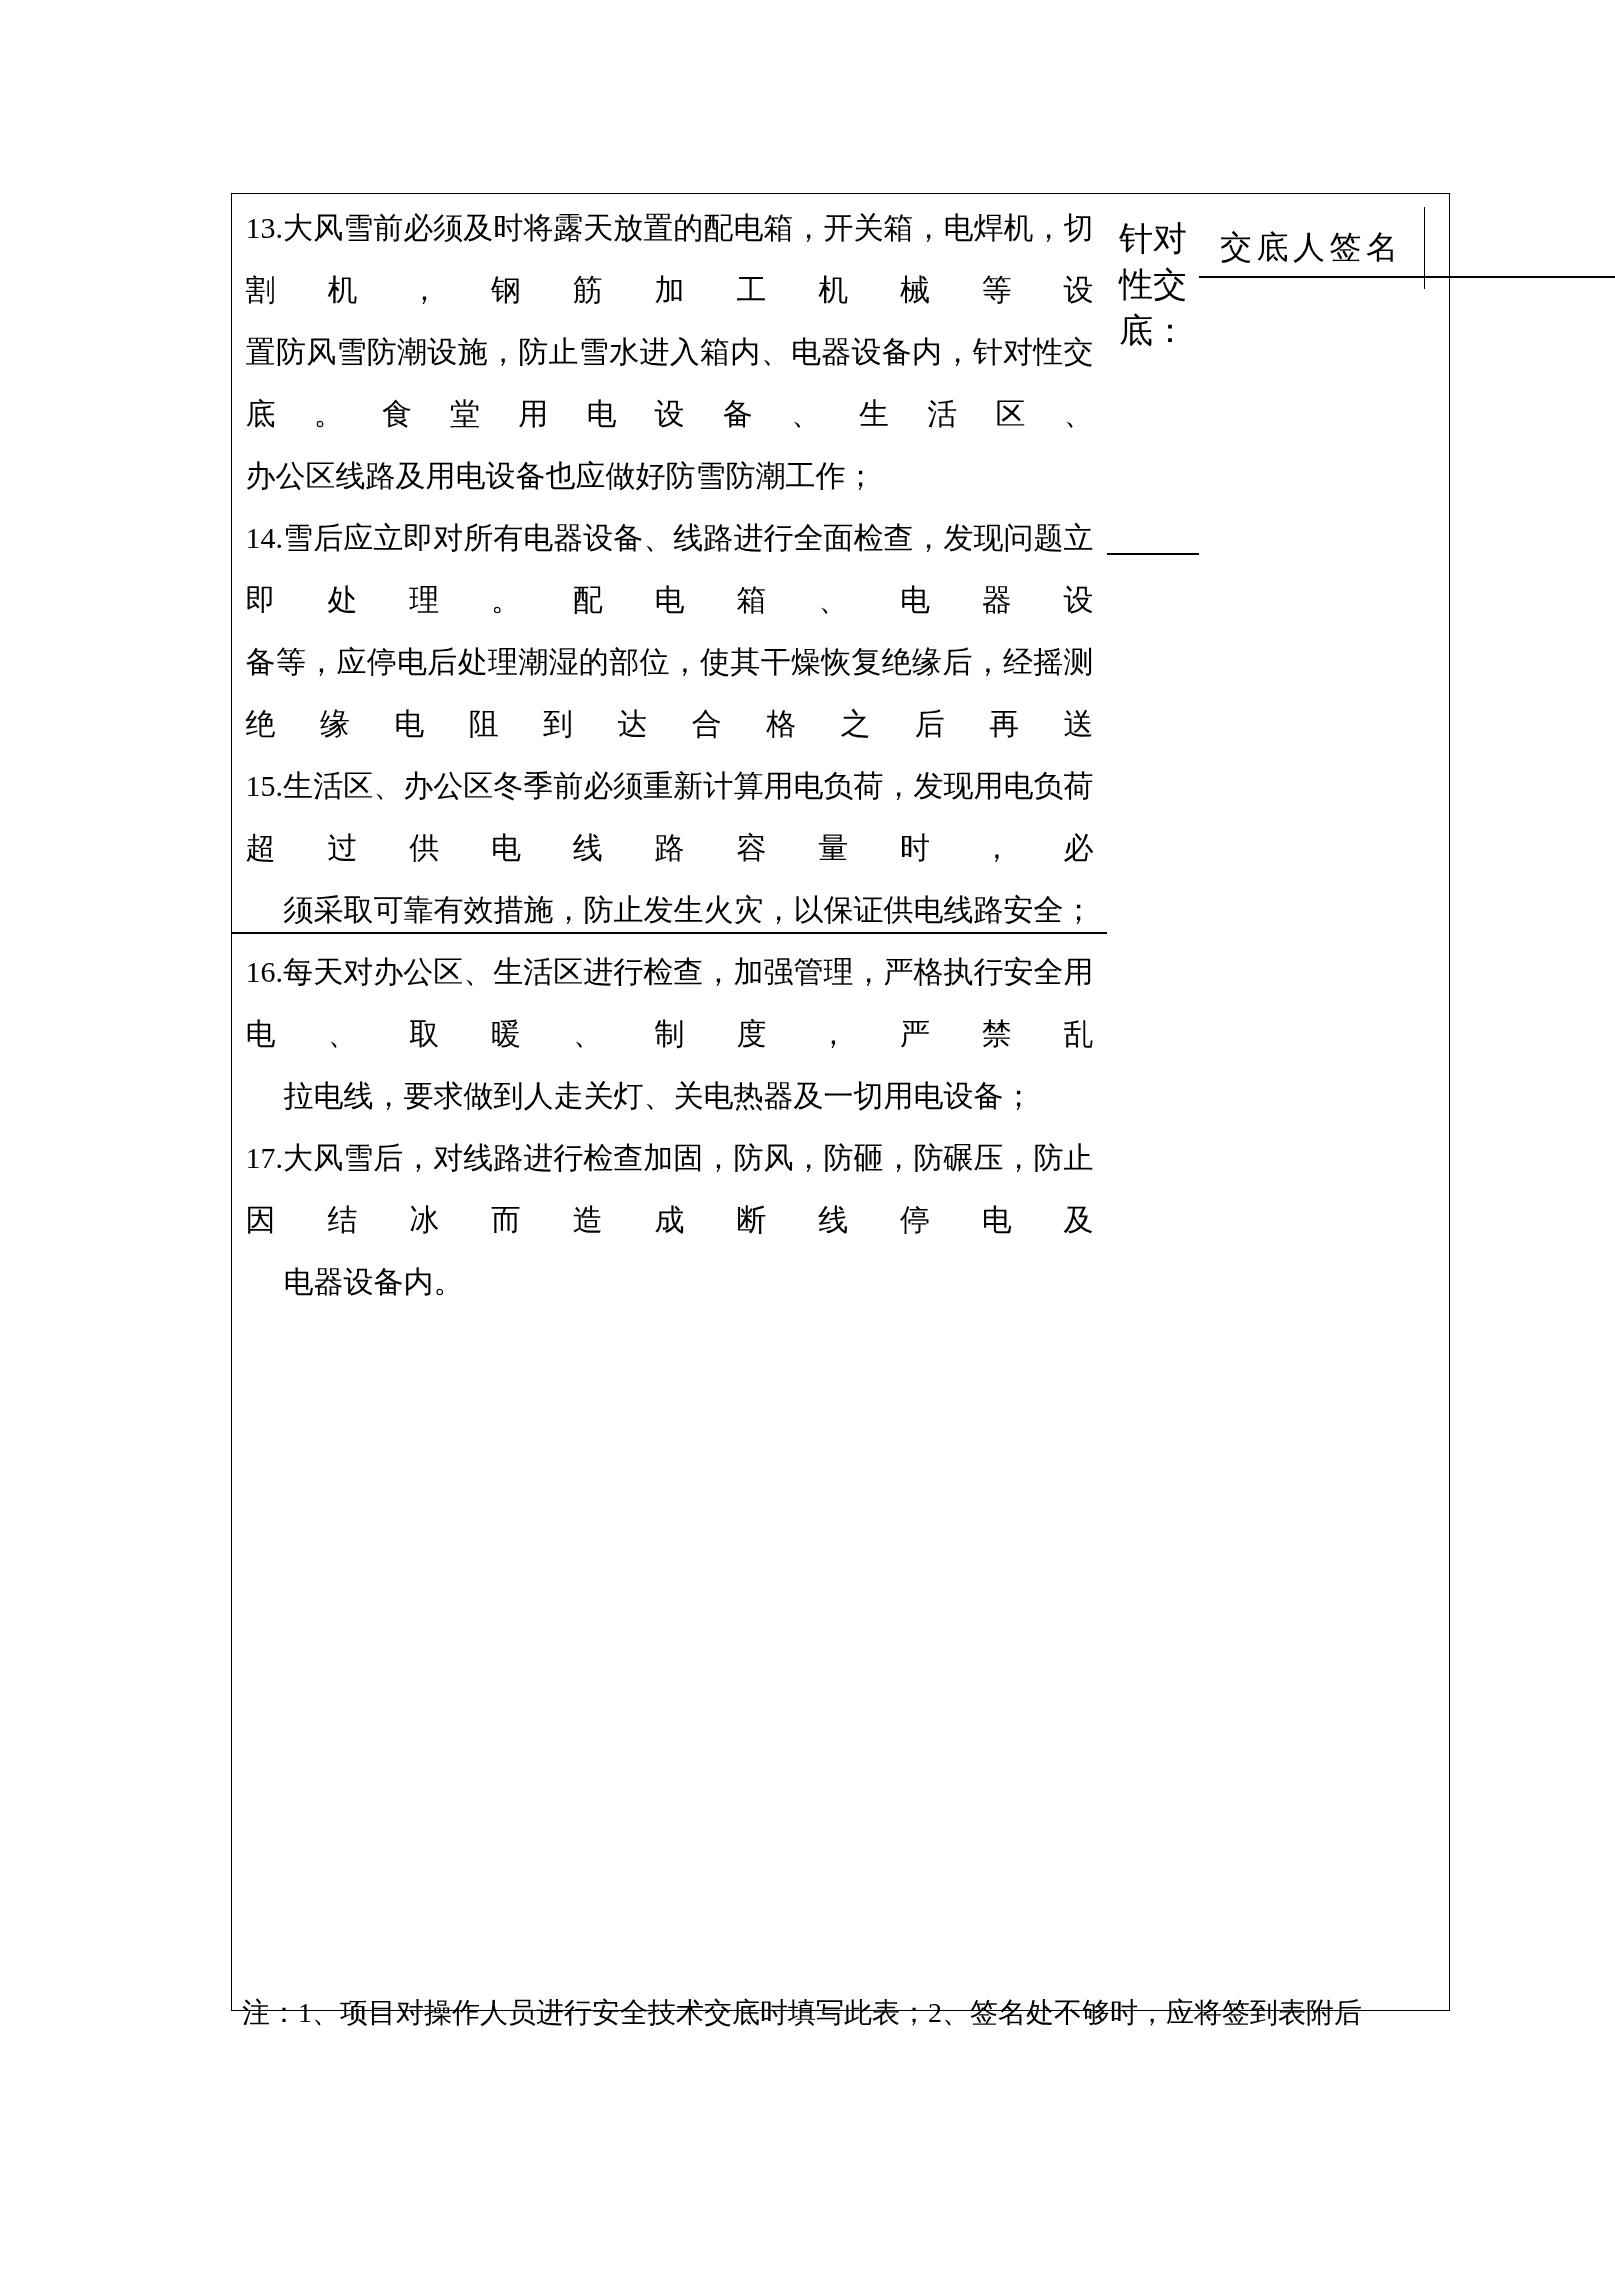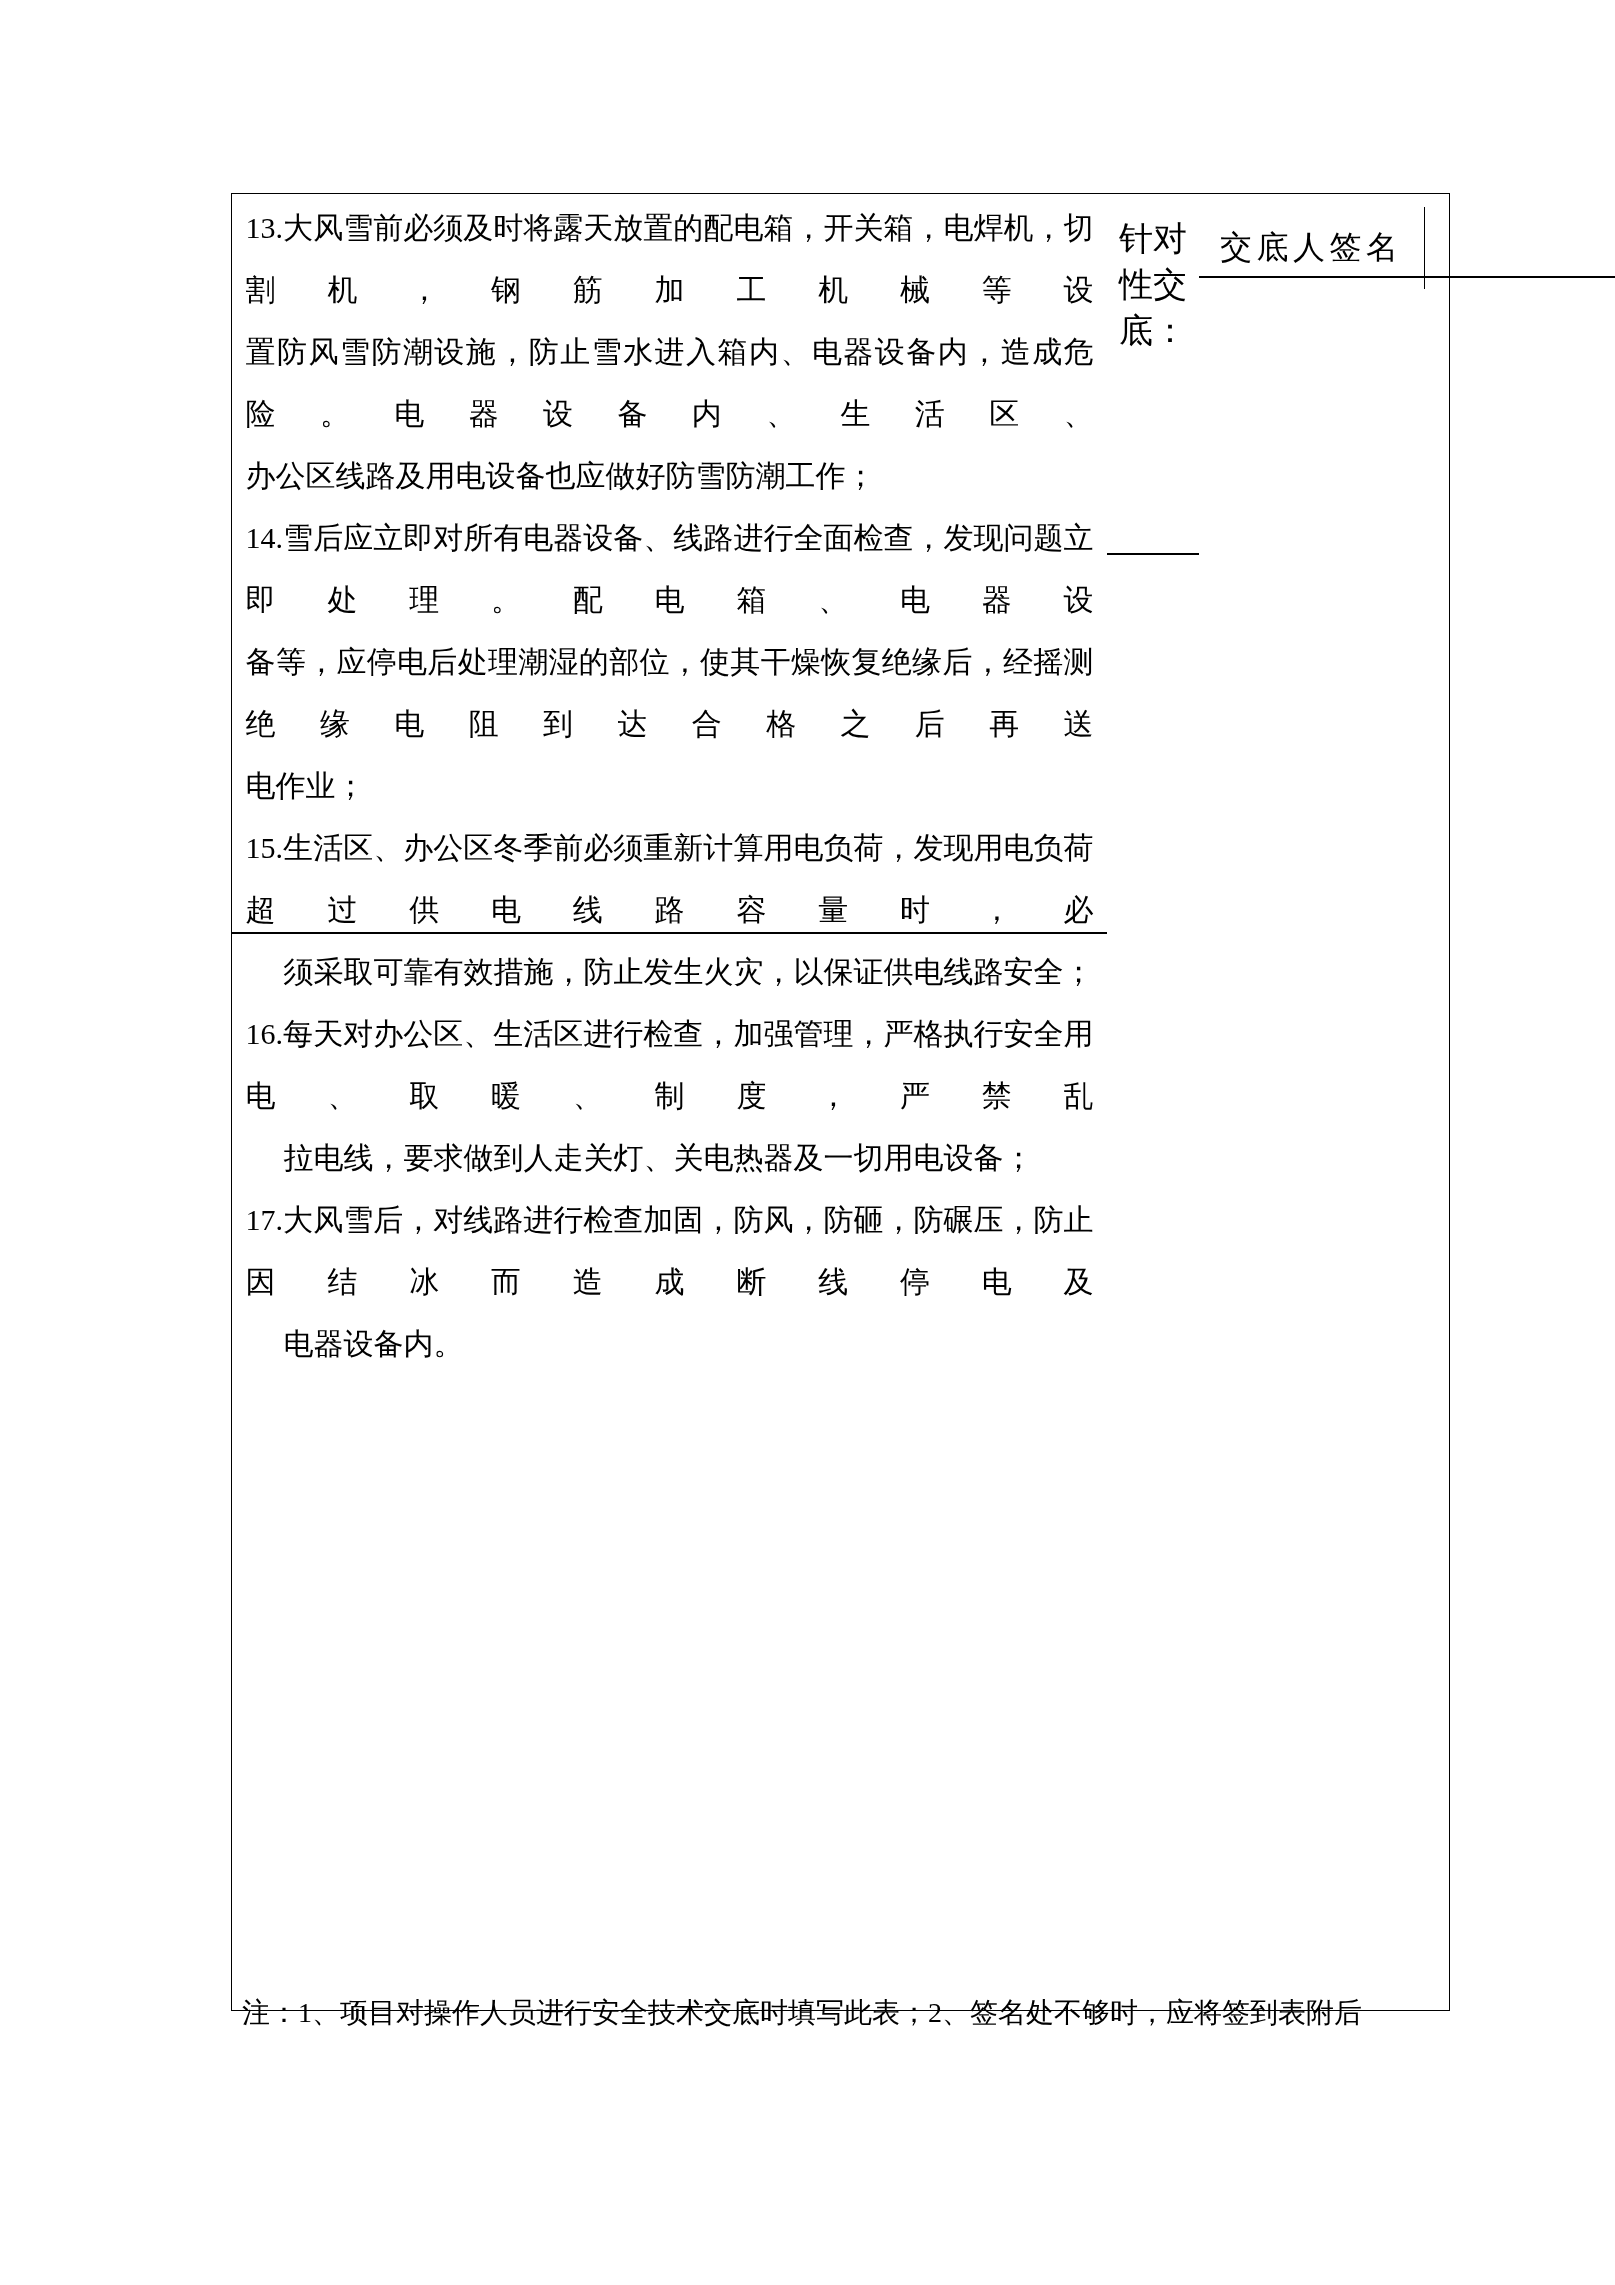--- a/index.html
+++ b/index.html
@@ -114,25 +114,24 @@
 </style>
 </head>
 <body>
 
 <div class="page">
 
   <div class="btable">
 
     <div class="sec sec-items">
       <div class="ln jst">13.大风雪前必须及时将露天放置的配电箱，开关箱，电焊机，切割机，钢筋加工机械等设</div>
-      <div class="ln jst">置防风雪防潮设施，防止雪水进入箱内、电器设备内，造成危险。电器设备内、生活区、</div>
+      <div class="ln jst">置防风雪防潮设施，防止雪水进入箱内、电器设备内，针对性交底。食堂用电设备、生活区、</div>
       <div class="ln">办公区线路及用电设备也应做好防雪防潮工作；</div>
       <div class="ln jst">14.雪后应立即对所有电器设备、线路进行全面检查，发现问题立即处理。配电箱、电器设</div>
       <div class="ln jst">备等，应停电后处理潮湿的部位，使其干燥恢复绝缘后，经摇测绝缘电阻到达合格之后再送</div>
-      <div class="ln">电作业；</div>
       <div class="ln jst">15.生活区、办公区冬季前必须重新计算用电负荷，发现用电负荷超过供电线路容量时，必</div>
       <div class="ln ind">须采取可靠有效措施，防止发生火灾，以保证供电线路安全；</div>
       <div class="ln jst">16.每天对办公区、生活区进行检查，加强管理，严格执行安全用电、取暖、制度，严禁乱</div>
       <div class="ln ind">拉电线，要求做到人走关灯、关电热器及一切用电设备；</div>
       <div class="ln jst">17.大风雪后，对线路进行检查加固，防风，防砸，防碾压，防止因结冰而造成断线停电及</div>
       <div class="ln ind">电器设备内。</div>
     </div>
 
     <div class="sec sec-targeted">
       <span>针对性交底：</span>

